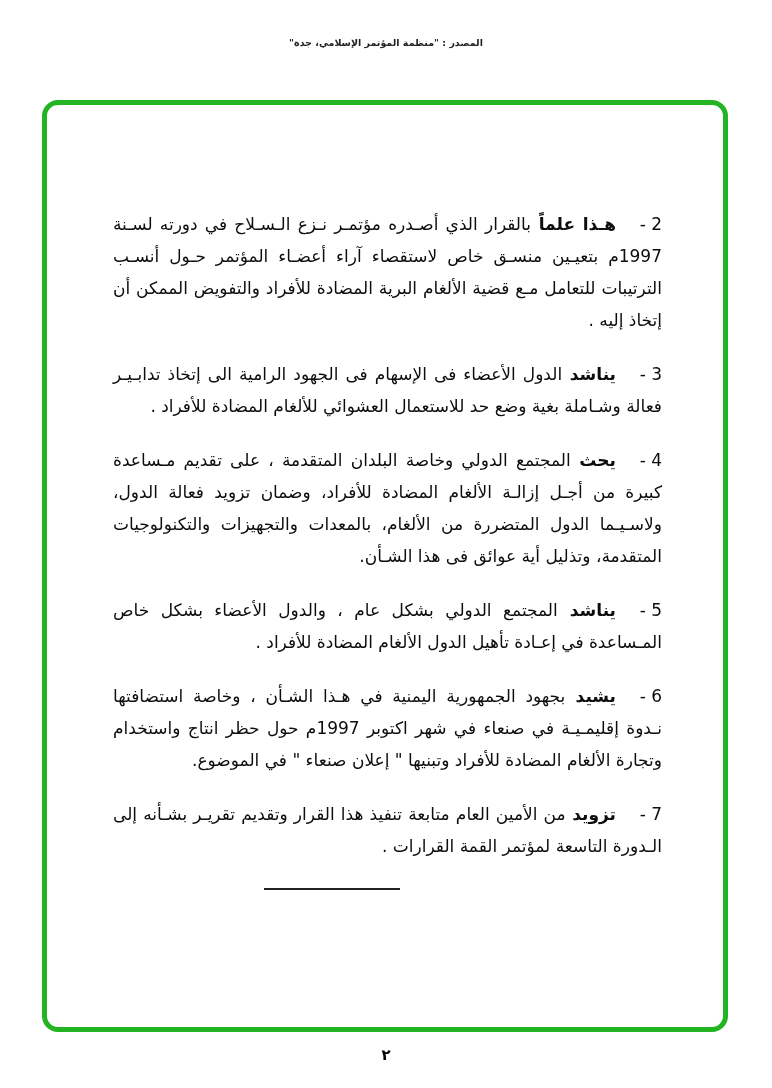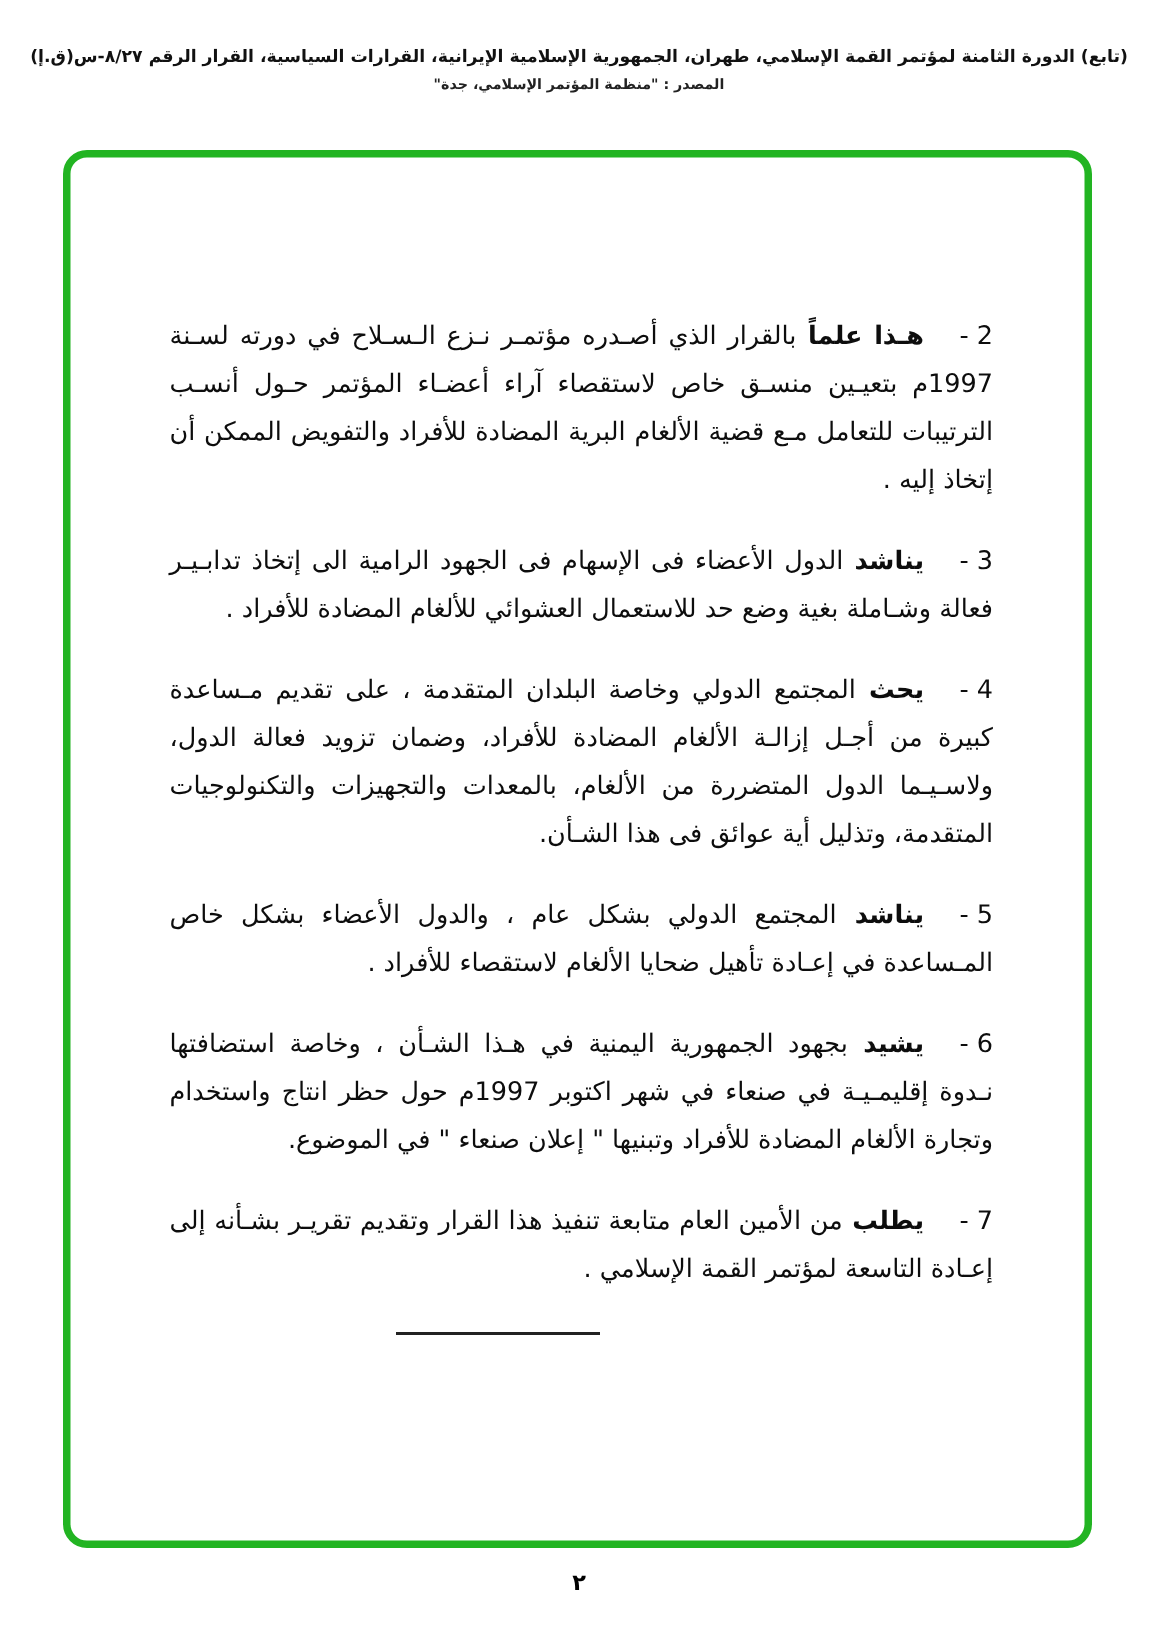--- a/index.html
+++ b/index.html
@@ -94,21 +94,20 @@
     text-align: center;
     font-size: 15px;
     font-weight: bold;
     color: #000000;
   }
 </style>
 </head>
 <body>
 
 <div class="doc-header">
-  <div class="line1">(تابع) الدورة الثامنة لمؤتمر القمة الإسلامي، طهران، الجمهورية الإسلامية الإيرانية، القرارات السياسية، القرار الرقم ٨/٢٧-س(ق.إ)</div>
   <div class="line2">المصدر :  "منظمة المؤتمر الإسلامي، جدة"</div>
 </div>
 
 <div class="green-frame" style="border-color: rgb(34, 180, 34);"></div>
 
 <div class="items">
 
   <div class="item">
     <span class="marker">2 -</span>
     <span class="lead">هـذا علماً </span>
@@ -123,30 +122,30 @@
 
   <div class="item">
     <span class="marker">4 -</span>
     <span class="lead">يحث </span>
     <span class="body">المجتمع الدولي وخاصة البلدان المتقدمة ، على تقديم مـساعدة كبيرة من أجـل إزالـة الألغام المضادة للأفراد، وضمان تزويد فعالة الدول، ولاسـيـما الدول المتضررة من الألغام، بالمعدات والتجهيزات والتكنولوجيات المتقدمة، وتذليل أية عوائق فى هذا الشـأن.</span>
   </div>
 
   <div class="item">
     <span class="marker">5 -</span>
     <span class="lead">يناشد </span>
-    <span class="body">المجتمع الدولي بشكل عام ، والدول الأعضاء بشكل خاص المـساعدة في إعـادة تأهيل ضحايا الألغام لاستقصاء للأفراد .</span>
+    <span class="body">المجتمع الدولي بشكل عام ، والدول الأعضاء بشكل خاص المـساعدة في إعـادة تأهيل الدول الألغام المضادة للأفراد .</span>
   </div>
 
   <div class="item">
     <span class="marker">6 -</span>
     <span class="lead">يشيد </span>
     <span class="body">بجهود الجمهورية اليمنية في هـذا الشـأن ، وخاصة استضافتها نـدوة إقليمـيـة في صنعاء في شهر اكتوبر 1997م حول حظر انتاج واستخدام وتجارة الألغام المضادة للأفراد وتبنيها " إعلان صنعاء " في الموضوع.</span>
   </div>
 
   <div class="item">
     <span class="marker">7 -</span>
-    <span class="lead">يطلب </span>
-    <span class="body">من الأمين العام متابعة تنفيذ هذا القرار وتقديم تقريـر بشـأنه إلى إعـادة التاسعة لمؤتمر القمة الإسلامي .</span>
+    <span class="lead">تزويد </span>
+    <span class="body">من الأمين العام متابعة تنفيذ هذا القرار وتقديم تقريـر بشـأنه إلى الـدورة التاسعة لمؤتمر القمة القرارات .</span>
   </div>
 <div class="end-divider"></div>
 </div>
 
 <div class="page-number">٢</div>
 
 </body></html>

